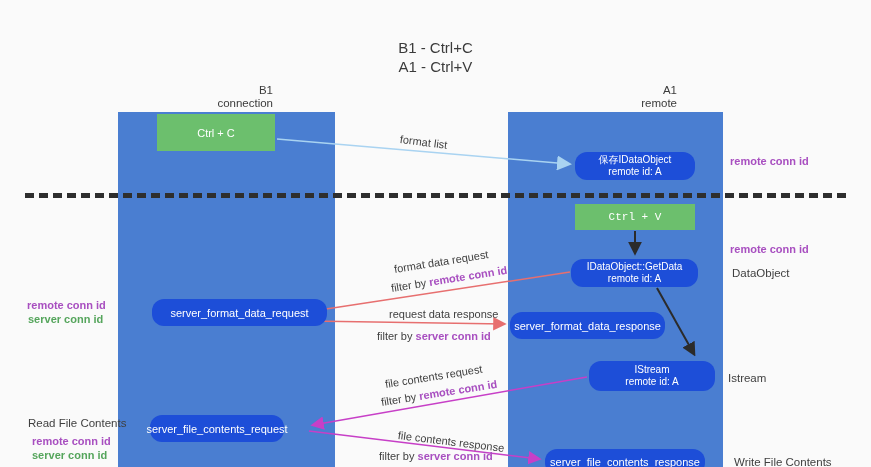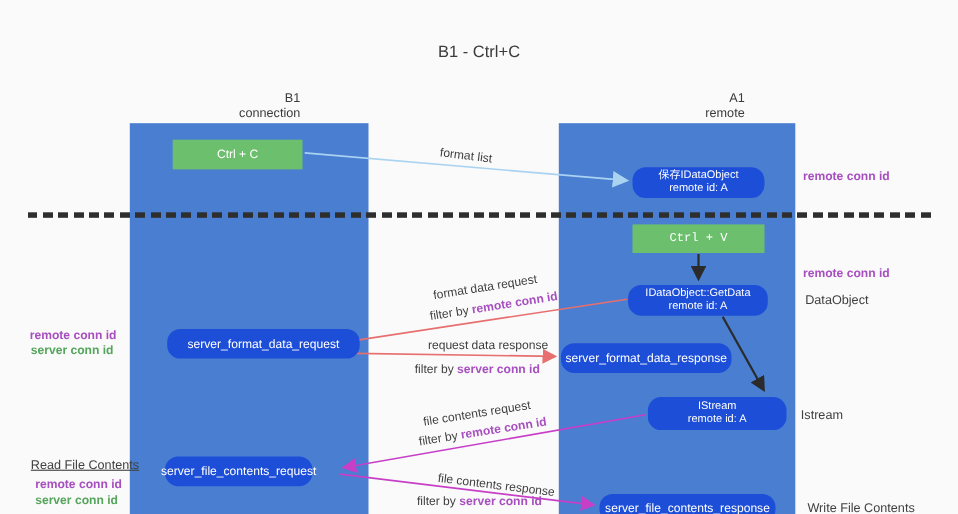--- a/index.html
+++ b/index.html
@@ -21,20 +21,21 @@
   .dashline{position:absolute;height:5px;background:repeating-linear-gradient(90deg,#2e2e2e 0 9px,transparent 9px 14px);}
   svg.arrows{position:absolute;left:0;top:0;width:871px;height:467px;pointer-events:none;}
 </style>
 </head>
 <body>
 
 <div class="canvas">
 
   <div class="title">
     <div>B1 - Ctrl+C</div>
+    <div>A1 - Ctrl+V</div>
   </div>
 
   <div class="lane-header" style="left:153px;top:52px;">
     <div>B1</div>
     <div>connection</div>
   </div>
   <div class="lane-header" style="left:557px;top:52px;">
     <div>A1</div>
     <div>remote</div>
   </div>
@@ -61,21 +62,21 @@
     </defs>
     <line x1="277" y1="107" x2="569" y2="132" stroke="#a9d3f1" stroke-width="1.5" marker-end="url(#ah-blue)"></line>
     <line x1="635" y1="199" x2="635" y2="221" stroke="#2b2b2b" stroke-width="2" marker-end="url(#ah-blk)"></line>
     <line x1="657" y1="256" x2="694" y2="322" stroke="#2b2b2b" stroke-width="2" marker-end="url(#ah-blk)"></line>
     <line x1="570" y1="240" x2="313" y2="279" stroke="#e76f6f" stroke-width="1.5" marker-end="url(#ah-red)"></line>
     <line x1="309" y1="289" x2="504" y2="292" stroke="#e76f6f" stroke-width="1.5" marker-end="url(#ah-red)"></line>
     <line x1="587" y1="345" x2="313" y2="393" stroke="#c73fc7" stroke-width="1.5" marker-end="url(#ah-mag)"></line>
     <line x1="309" y1="399" x2="539" y2="427" stroke="#c73fc7" stroke-width="1.5" marker-end="url(#ah-mag)"></line>
   </svg>
 
-  <div class="box green single" style="left:157px;top:95px;width:118px;height:27px;text-align:right;">
+  <div class="box green single" style="left:157px;top:82px;width:118px;height:37px;text-align:right;">
     <span>Ctrl + C</span>
   </div>
 
   <div class="box orange" style="left:575px;top:120px;width:120px;height:28px;">
     <div class="l2">保存IDataObject</div>
     <div class="l2">remote id: A</div>
   </div>
 
   <div class="box green single" style="left:575px;top:172px;width:120px;height:26px;font-family:Liberation Mono, monospace;">
     <span>Ctrl + V</span>
@@ -130,17 +131,17 @@
   </div>
 
   <div class="note purple" style="left:730px;top:123px;">remote conn id</div>
   <div class="note purple" style="left:730px;top:211px;">remote conn id</div>
   <div class="note" style="left:732px;top:235px;font-size:11.5px;">DataObject</div>
   <div class="note" style="left:728px;top:340px;font-size:11.5px;">Istream</div>
   <div class="note" style="left:734px;top:424px;font-size:11.5px;">Write File Contents</div>
 
   <div class="note purple" style="left:27px;top:267px;">remote conn id</div>
   <div class="note greentx" style="left:28px;top:281px;">server conn id</div>
-  <div class="note" style="left:28px;top:385px;font-size:11.5px;text-decoration:underline;">Read File Contents</div>
+  <div class="note" style="left:28px;top:385px;font-size:11.5px;">Read File Contents</div>
   <div class="note purple" style="left:32px;top:403px;">remote conn id</div>
   <div class="note greentx" style="left:32px;top:417px;">server conn id</div>
 
 </div>
 
 </body></html>

